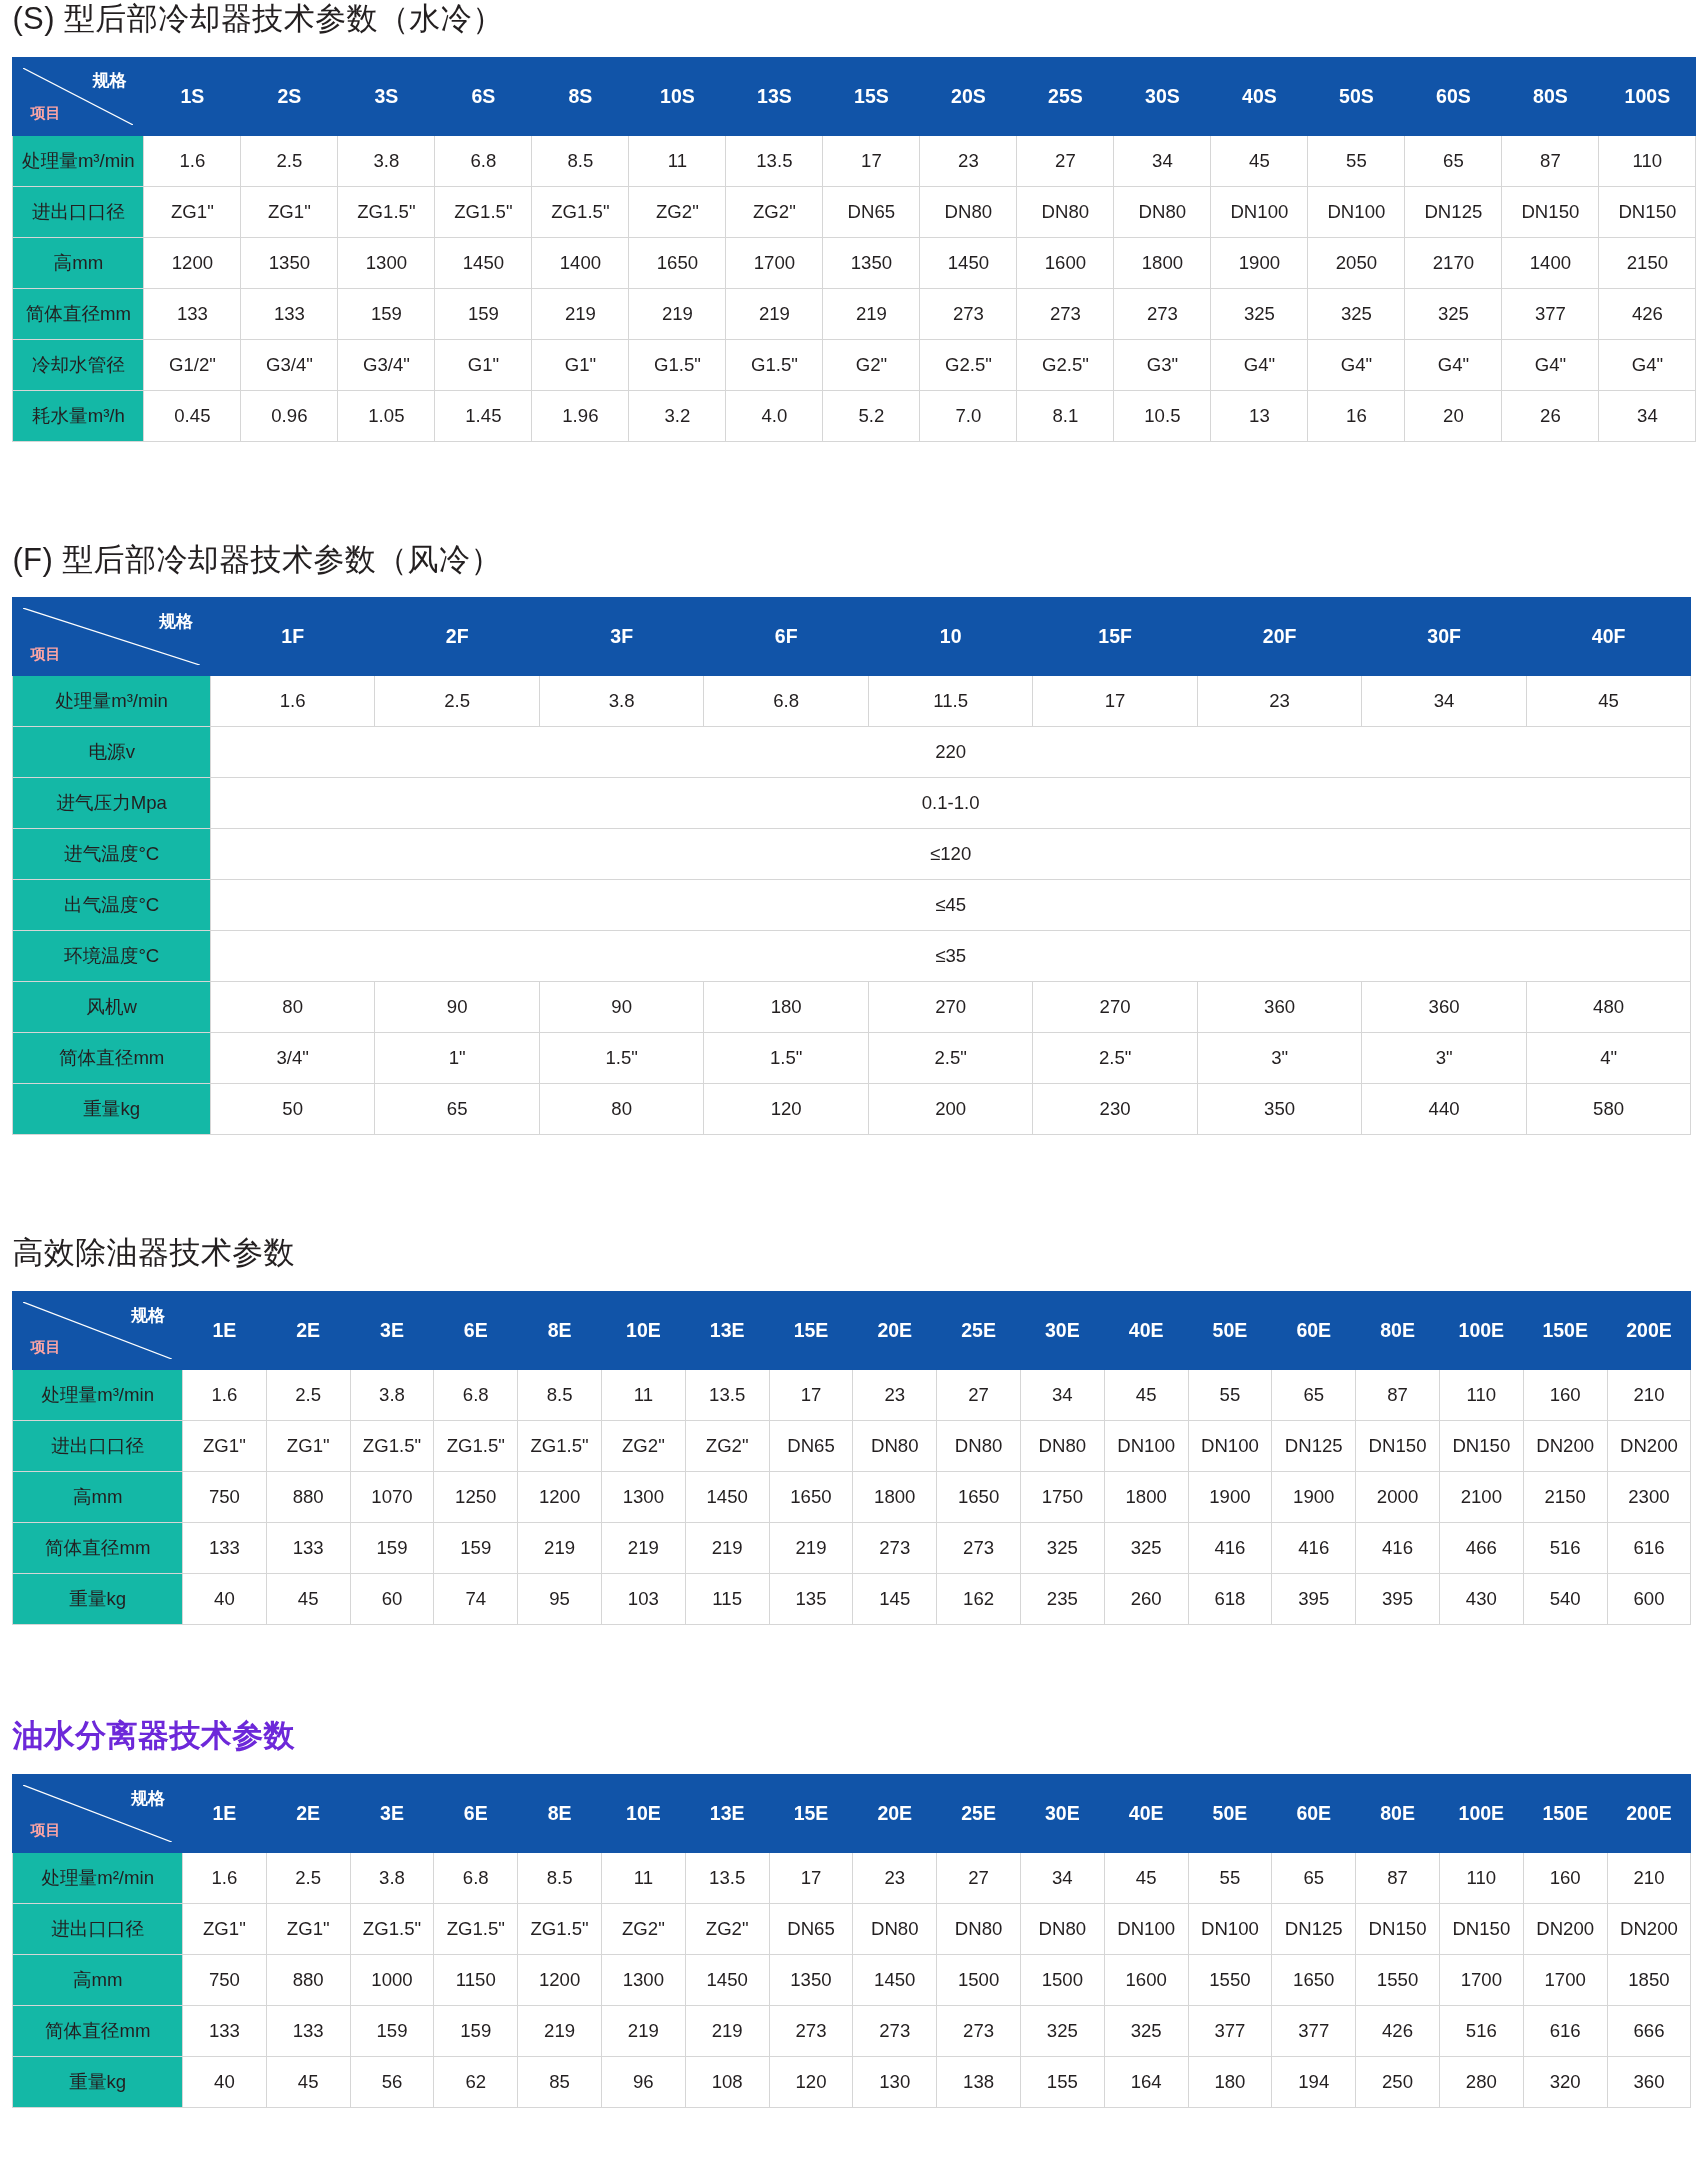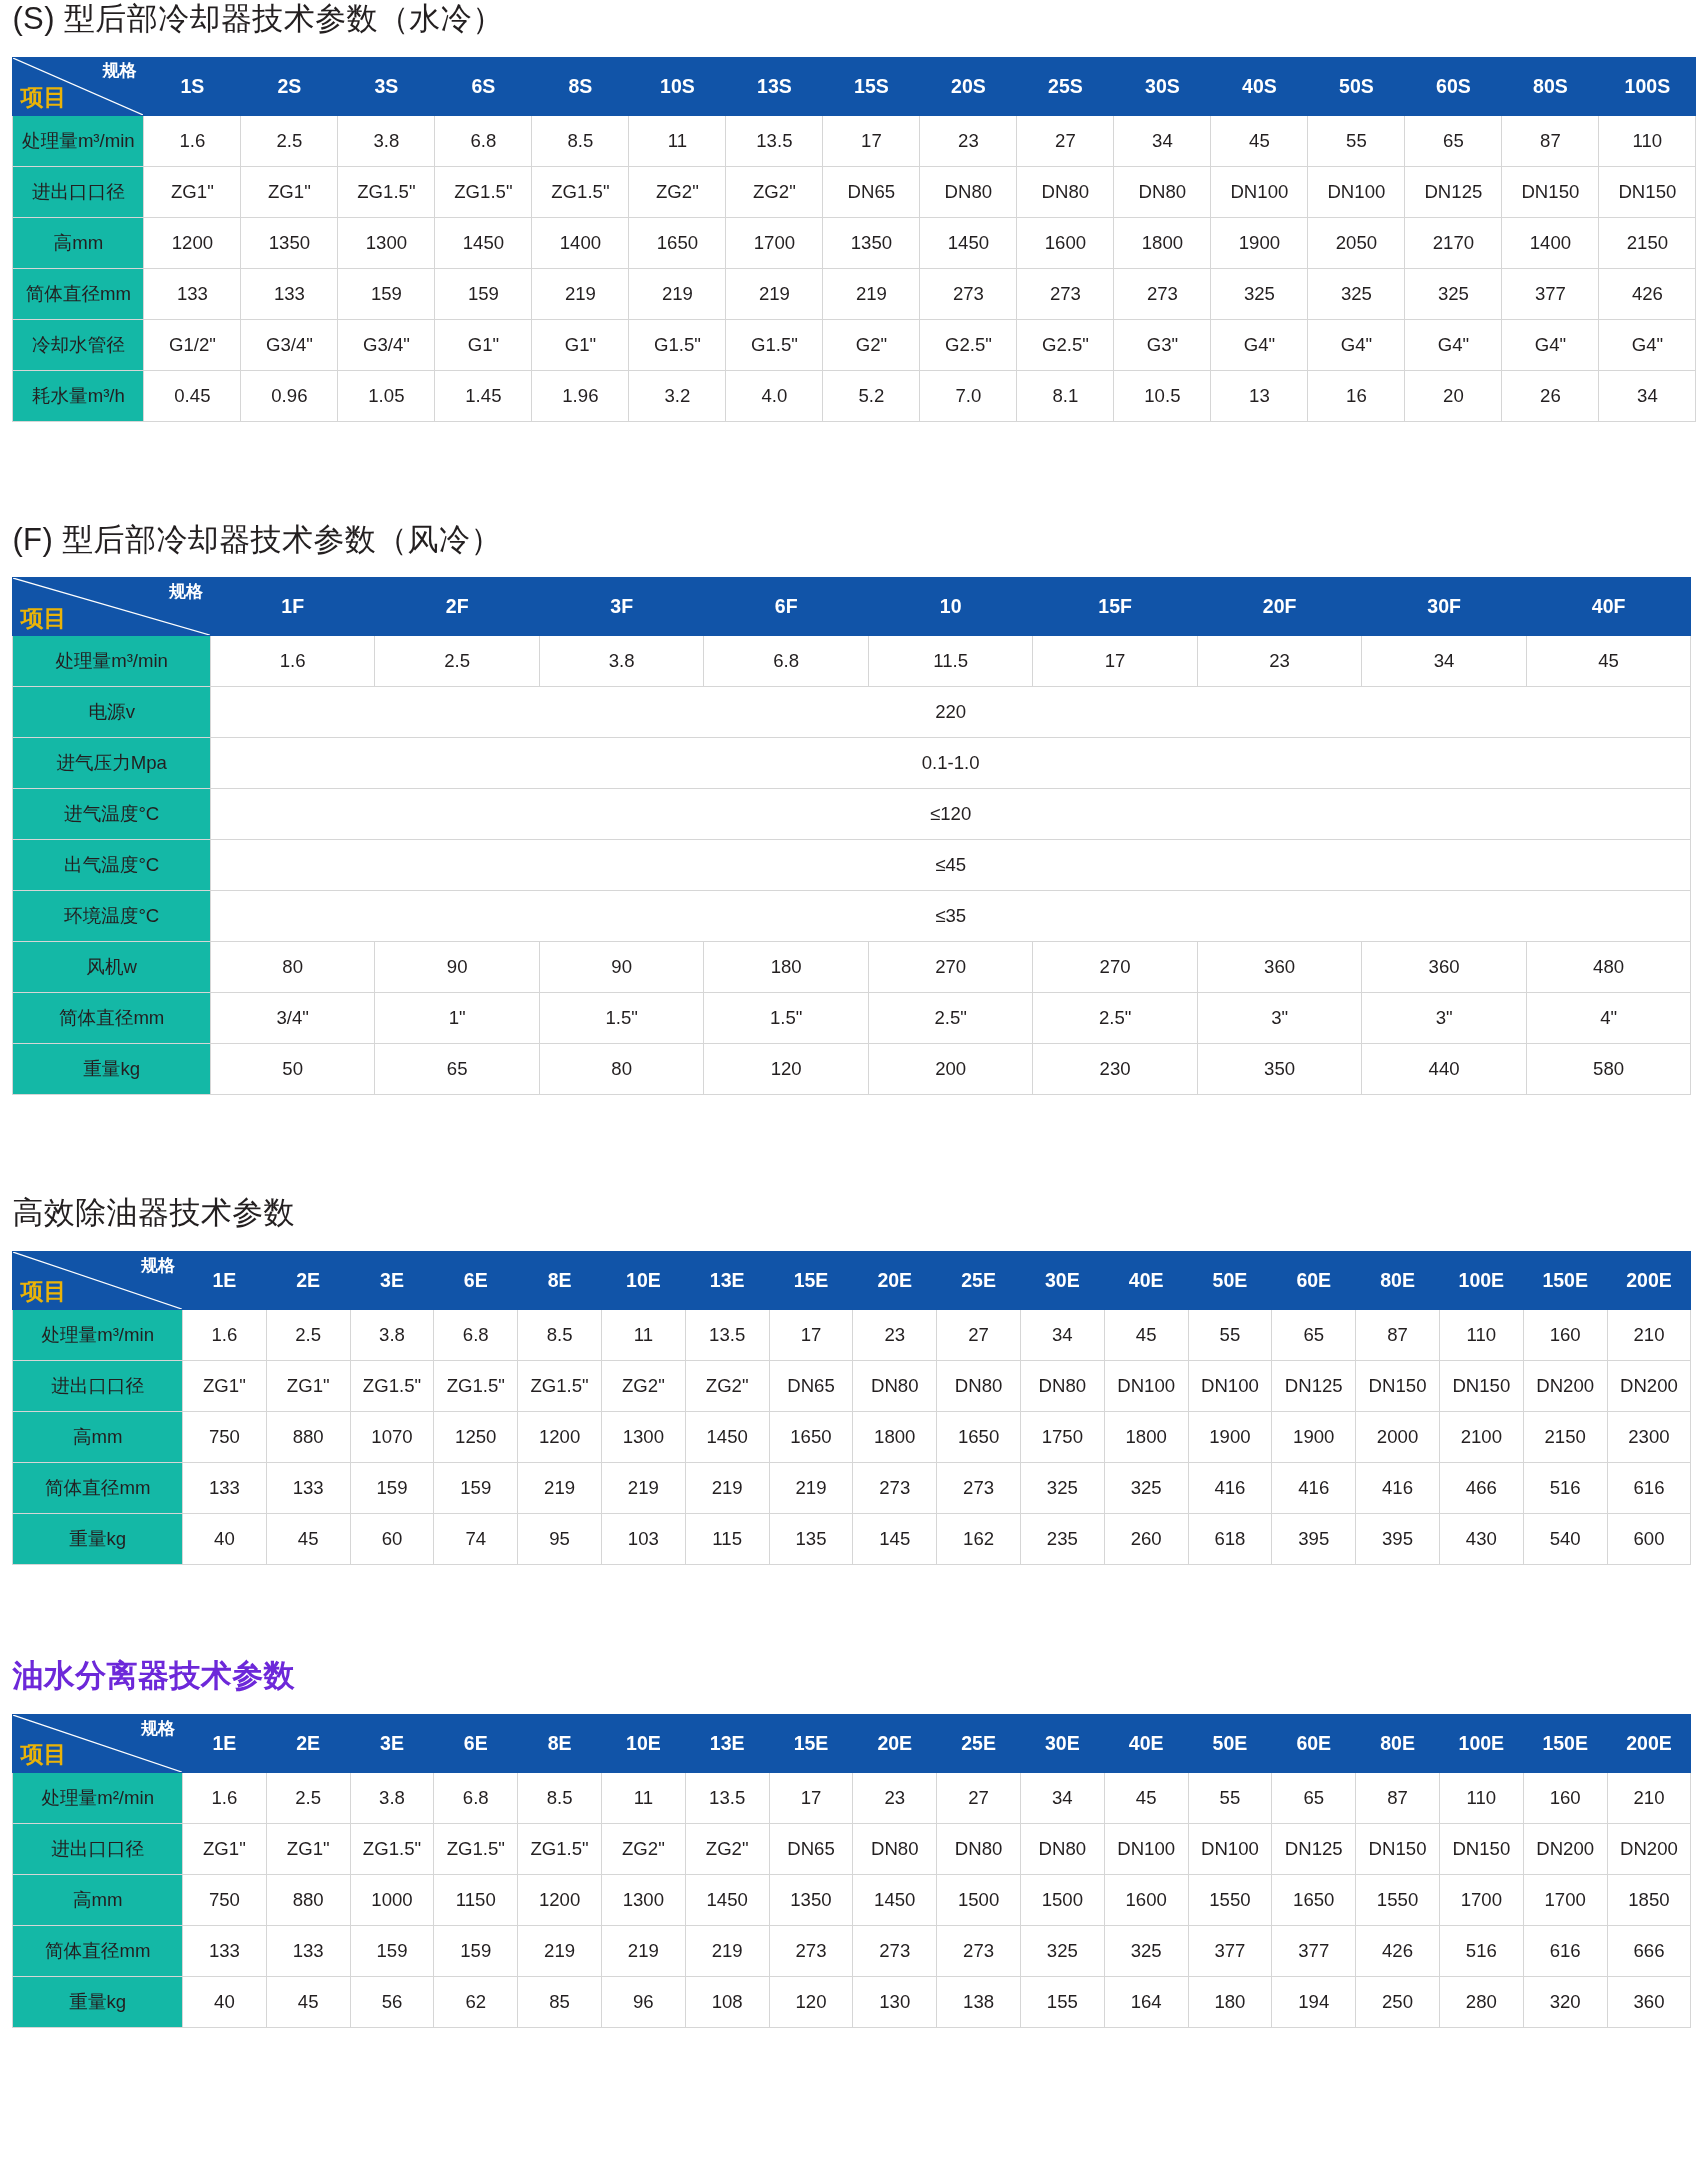--- a/index.html
+++ b/index.html
@@ -57,21 +57,21 @@
     background: #1154a8;
     color: #ffffff;
     font-weight: 700;
     font-size: 19.5px;
     border: 0.9px solid #1154a8;
     height: 57px;
   }
   table.spec tr.head th.corner {
     background: #1154a8;
     position: relative;
-    padding: 0;
+    padding: 10px;
     border: 0.9px solid #1154a8;
   }
   .corner-inner {
     position: relative;
     width: 100%;
     height: 100%;
     min-height: 57px;
   }
   .corner-inner .diag {
     position: absolute;
@@ -84,23 +84,23 @@
     top: 1.8px;
     right: 7px;
     font-size: 17px;
     font-weight: 700;
     color: #ffffff;
   }
   .corner-inner .bl-label {
     position: absolute;
     bottom: 1.8px;
     left: 7px;
-    font-size: 23px;
+    font-size: 15px;
     font-weight: 700;
-    color: #eab308;
+    color: #fca5a5;
   }
   table.spec td.rowlabel {
     text-align: center;
     font-size: 18.6px;
     background: #14b8a6;
   }
   table.spec td.wide {
     text-align: center;
   }
 </style>

